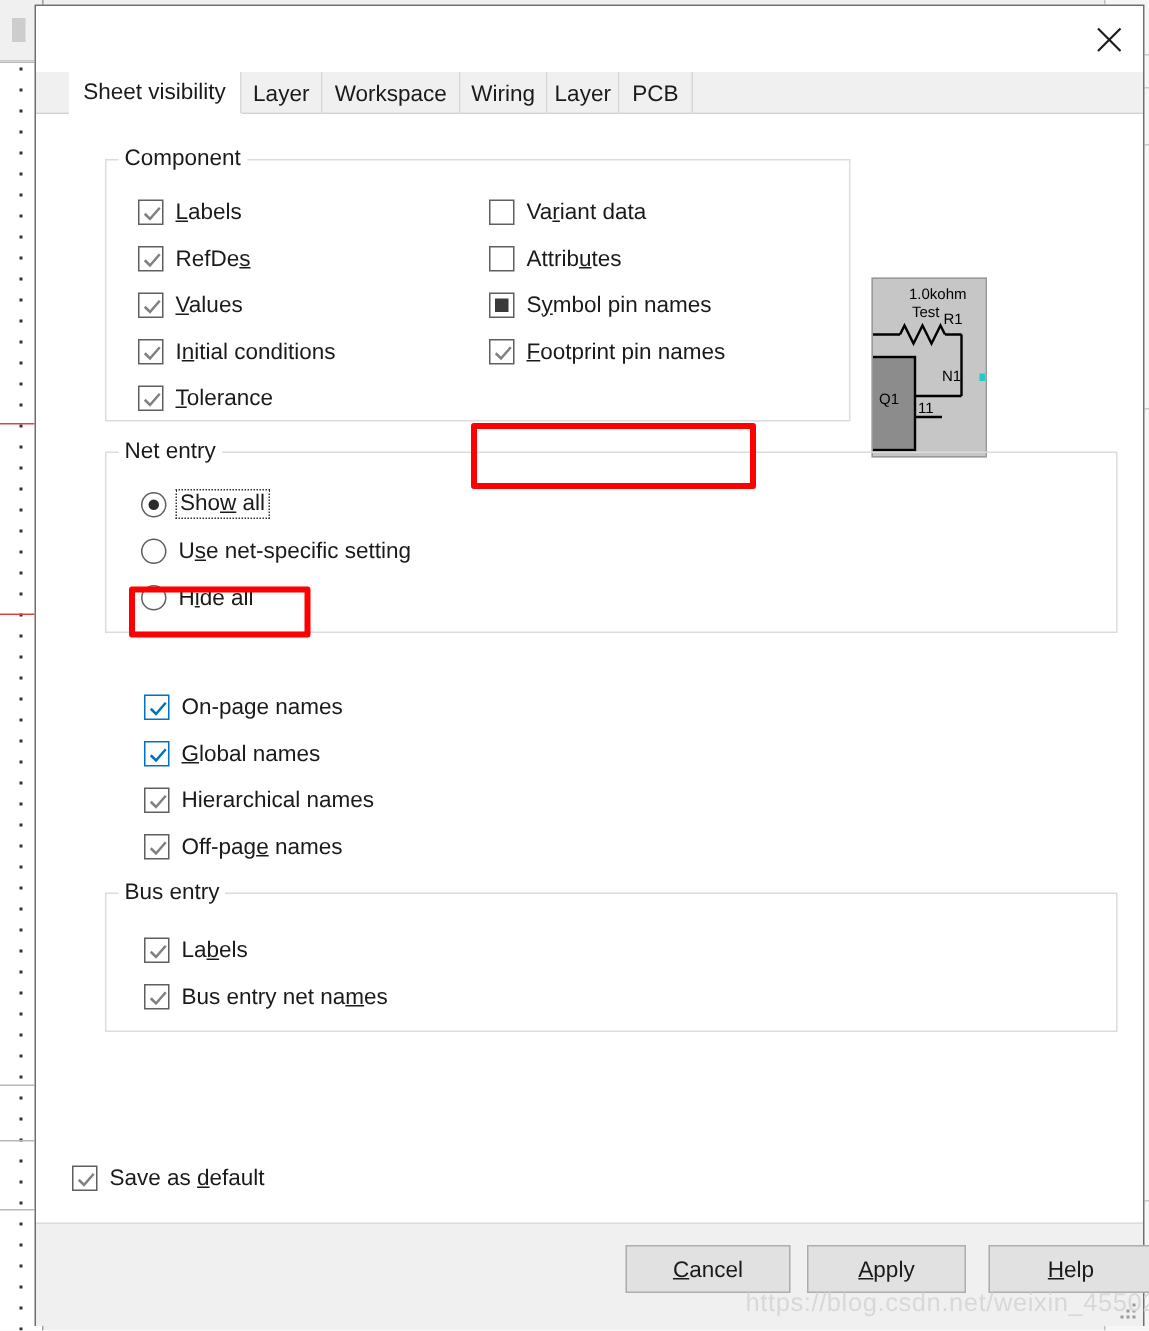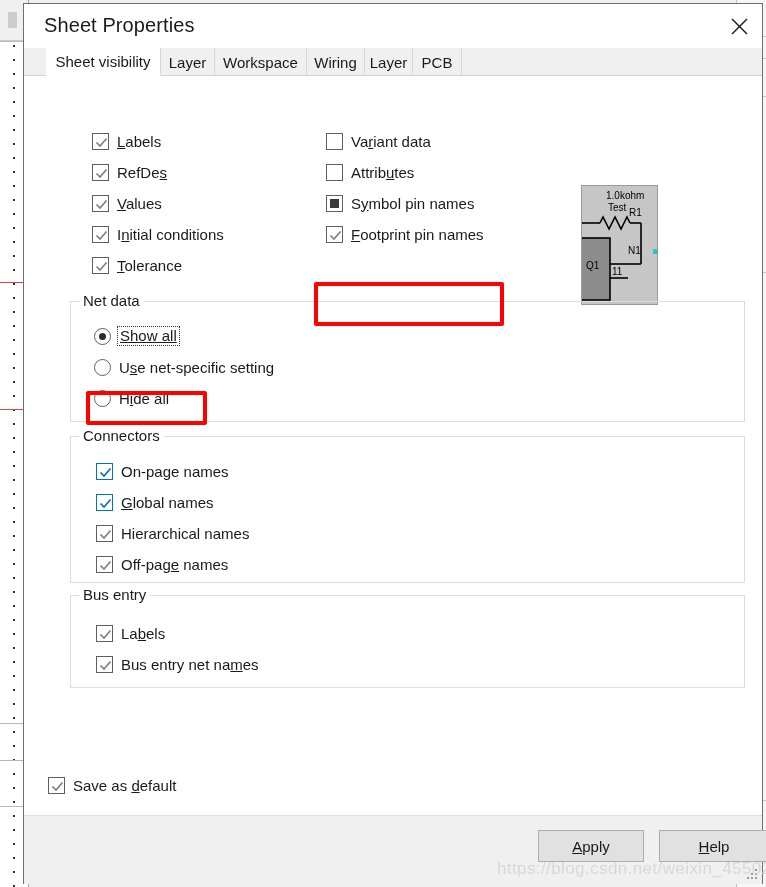--- a/index.html
+++ b/index.html
@@ -61,21 +61,21 @@
   .cb.blue{border-color:#0072c6;}
   .cb svg{position:absolute;left:1px;top:1px;}
   .cb .sq{position:absolute;left:3px;top:3px;width:9px;height:9px;background:#3a3a3a;}
   .lbl{font-size:15px;color:#1a1a1a;margin-left:8px;white-space:nowrap;}
   .lbl u{text-decoration:underline;text-underline-offset:1px;}
 
   
   .rb{width:17px;height:17px;border-radius:50%;box-sizing:border-box;background:#ffffff;border:1px solid #5f5f5f;position:relative;flex:0 0 auto;}
   .rb .dot{position:absolute;left:4px;top:4px;width:7px;height:7px;border-radius:50%;background:#2b2b2b;}
   .focusring{border:1px dotted #333;padding:0 2px;margin-left:6px;}
-  .focusring .lbl{margin-left:0;text-decoration:underline;}
+  .focusring .lbl{margin-left:0;}
 
   
   #preview{position:absolute;left:557px;top:109px;width:77px;height:120px;background:#c6c6c6;border:1px solid #9a9a9a;box-sizing:border-box;overflow:hidden;}
 
   
   .redbox{position:absolute;border:4px solid #ff0000;box-sizing:border-box;border-radius:2px;pointer-events:none;}
 
   
   #buttonbar{position:absolute;left:0;top:811px;width:738px;height:68px;background:#f0f0f0;border-top:1px solid #dcdcdc;}
   .btn{
@@ -215,21 +215,20 @@
       <i class="seg" style="top: 96px;"></i>
       <i class="seg" style="top: 272px;"></i>
       <i class="seg" style="top: 800px;"></i>
       <i class="seg" style="top: 840px;"></i>
     </div>
 </div>
 
 <div id="dialog">
 
   <div id="titlebar">
-    <div id="dlg-title">Sheet Properties</div>
     <div id="close-btn">
       <svg width="19" height="19" viewBox="0 0 19 19" aria-hidden="true">
         <line x1="2" y1="2" x2="17" y2="17" stroke="#1a1a1a" stroke-width="1.4"></line>
         <line x1="17" y1="2" x2="2" y2="17" stroke="#1a1a1a" stroke-width="1.4"></line>
       </svg>
     </div>
   </div>
 
   <div id="tabstrip">
     <div class="tabs-bg"></div>
@@ -248,20 +247,23 @@
       <div class="tab" style="left: 341px; width: 48px;">
         <span>Layer</span>
       </div>
       <div class="tab" style="left: 389px; width: 49px;">
         <span>PCB</span>
       </div>
     </div>
 
   <div id="tabpage">
 
+    <div class="group" style="left:46px;top:30px;width:497px;height:175px;">
+      <span class="legend">Component</span>
+    </div>
     <div id="component-left-col">
         <div class="row" style="left: 68px; top: 54px;">
           <span class="cb">
             <svg width="15" height="15" viewBox="0 0 15 15">
               <polyline points="2.5,7.5 6,11 12.5,3.5" fill="none" stroke="#808080" stroke-width="1.7"></polyline>
             </svg>
           </span>
           <span class="lbl"><u>L</u>abels</span>
         </div>
         <div class="row" style="left: 68px; top: 85px;">
@@ -340,42 +342,39 @@
         <text x="24" y="13" font-family="Liberation Sans, sans-serif" font-size="10" fill="#000" id="pv-val">1.0kohm</text>
         <text x="26" y="25" font-family="Liberation Sans, sans-serif" font-size="10" fill="#000" id="pv-lbl">Test</text>
         <text x="47" y="30" font-family="Liberation Sans, sans-serif" font-size="10" fill="#000" id="pv-r1">R1</text>
         <text x="46" y="68" font-family="Liberation Sans, sans-serif" font-size="10" fill="#000" id="pv-n1">N1</text>
         <text x="4" y="83" font-family="Liberation Sans, sans-serif" font-size="10" fill="#000" id="pv-q1">Q1</text>
         <text x="30" y="89" font-family="Liberation Sans, sans-serif" font-size="10" fill="#000" id="pv-pin">11</text>
       </svg>
     </div>
 
     <div class="group" style="left:46px;top:225px;width:675px;height:121px;">
-      <span class="legend">Net data</span>
+      <span class="legend">Net entry</span>
     </div>
     <div id="net-names-col">
         <div class="row" style="left: 70px; top: 249px;">
           <span class="rb">
             <span class="dot"></span>
           </span>
           <span class="focusring"><span class="lbl">Sho<u>w</u> all</span></span>
         </div>
         <div class="row" style="left: 70px; top: 280px;">
           <span class="rb"></span>
           <span class="lbl">U<u>s</u>e net-specific setting</span>
         </div>
         <div class="row" style="left: 70px; top: 311px;">
           <span class="rb"></span>
           <span class="lbl">H<u>i</u>de all</span>
         </div>
       </div>
 
-    <div class="group" style="left:46px;top:360px;width:675px;height:147px;">
-      <span class="legend">Connectors</span>
-    </div>
     <div id="connectors-col">
         <div class="row" style="left: 72px; top: 384px;">
           <span class="cb blue">
             <svg width="15" height="15" viewBox="0 0 15 15">
               <polyline points="2.5,7.5 6,11 12.5,3.5" fill="none" stroke="#0072c6" stroke-width="1.7"></polyline>
             </svg>
           </span>
           <span class="lbl">On-page names</span>
         </div>
         <div class="row" style="left: 72px; top: 415px;">
@@ -445,20 +444,23 @@
 
   <div id="buttonbar">
     <div id="resize-grip">
         <i style="left: 8px; top: 0px;"></i>
         <i style="left: 4px; top: 4px;"></i>
         <i style="left: 8px; top: 4px;"></i>
         <i style="left: 0px; top: 8px;"></i>
         <i style="left: 4px; top: 8px;"></i>
         <i style="left: 8px; top: 8px;"></i>
       </div>
+      <div class="btn" style="left: 393px; width: 110px;">
+        <span><u>C</u>ancel</span>
+      </div>
       <div class="btn" style="left: 514px; width: 106px;">
         <span><u>A</u>pply</span>
       </div>
       <div class="btn" style="left: 635px; width: 110px;">
         <span><u>H</u>elp</span>
       </div>
     </div>
 </div>
 
 <div id="watermark">https://blog.csdn.net/weixin_45502928</div>

